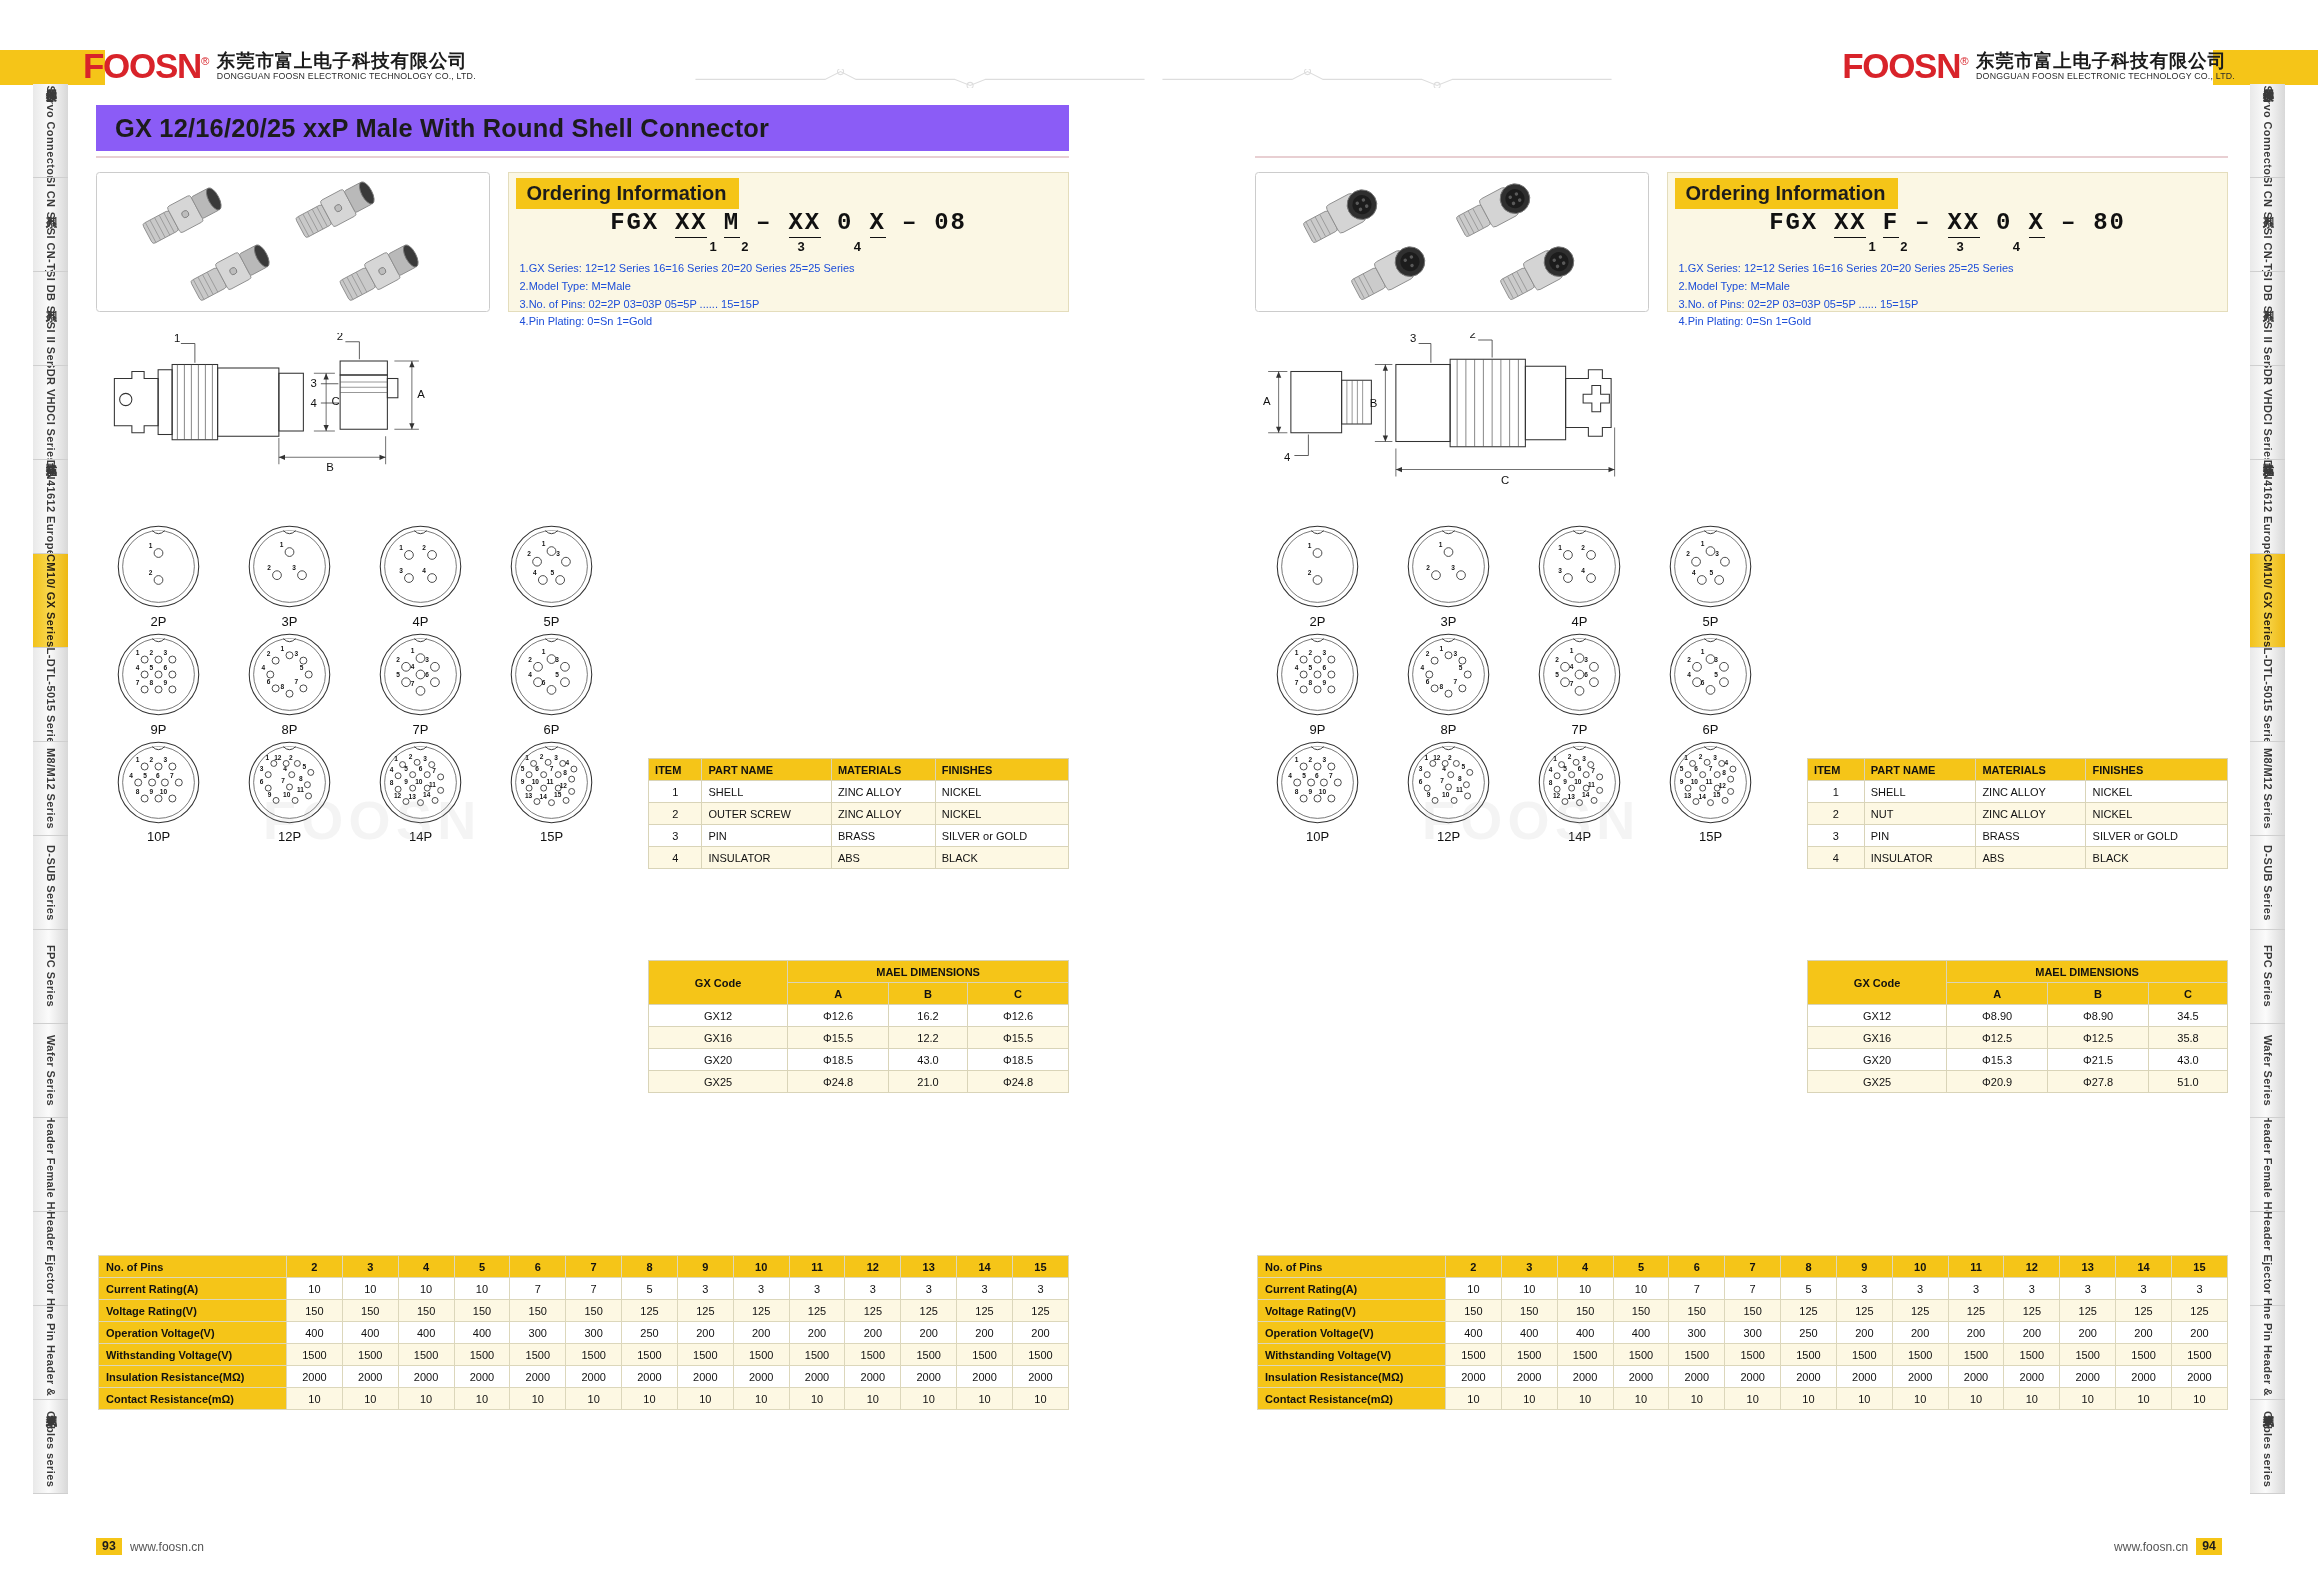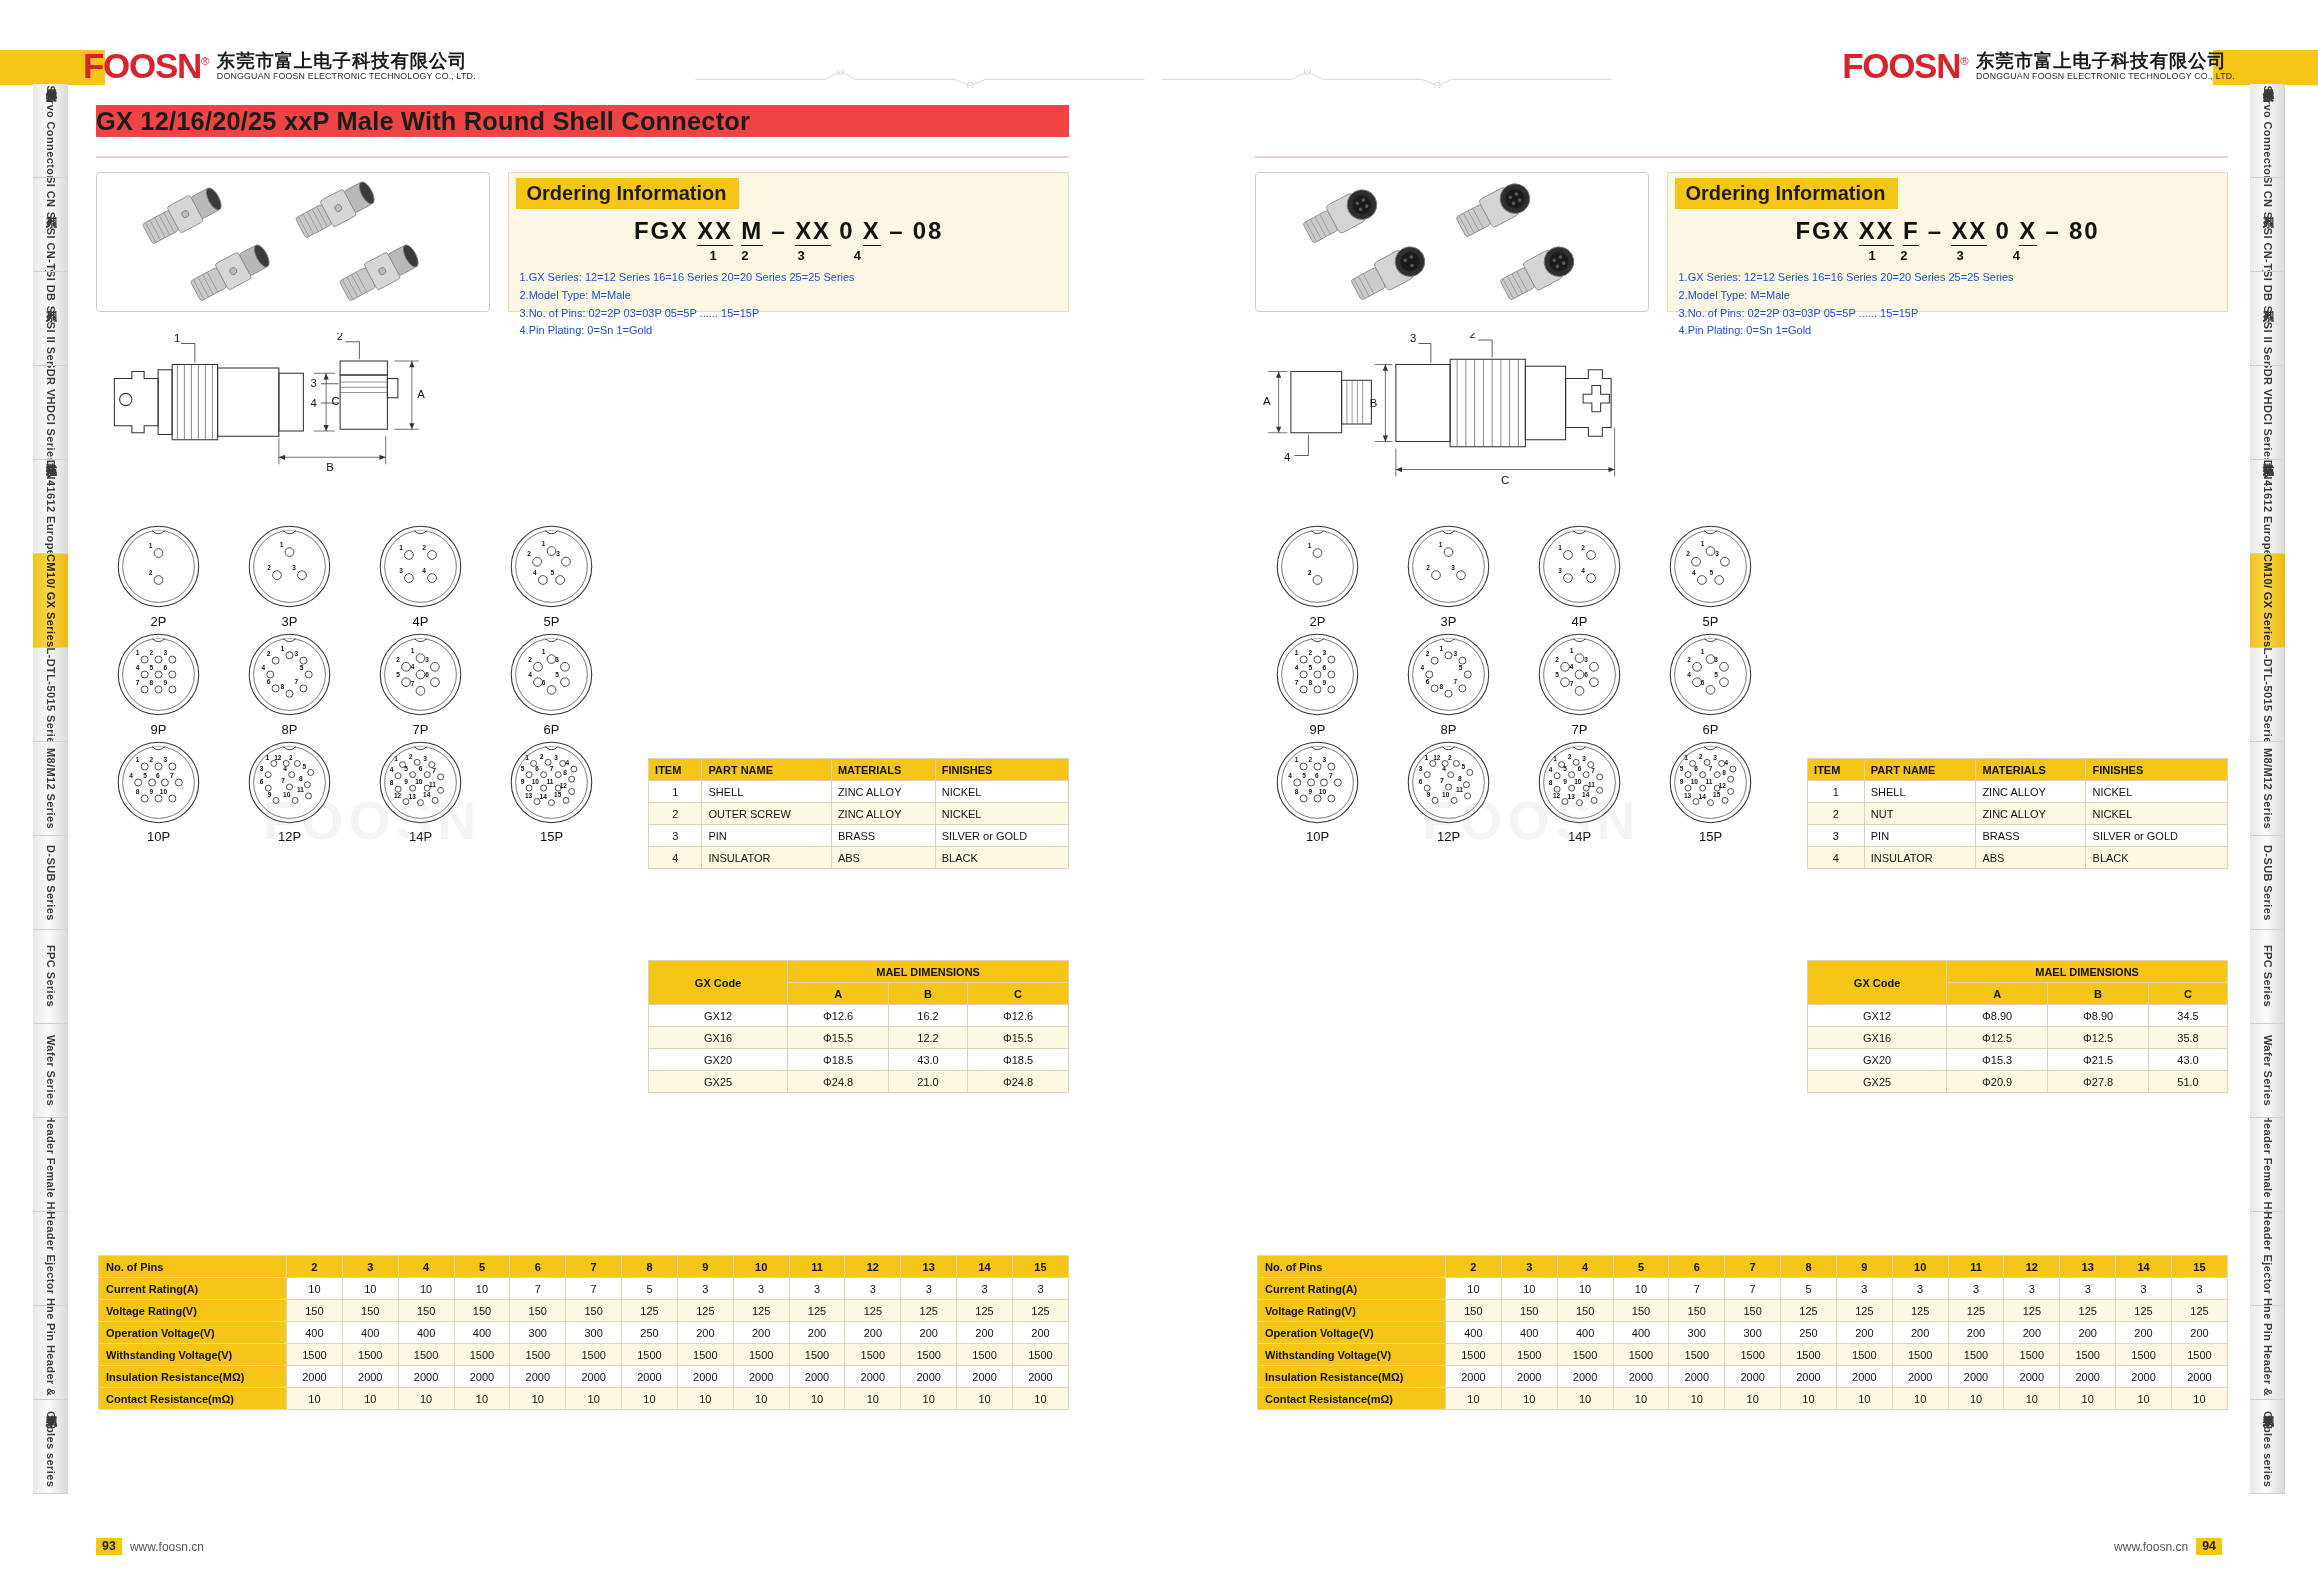--- a/index.html
+++ b/index.html
@@ -48,23 +48,23 @@
     position: relative;
   }
   .logo-mark sup { font-size: 11.4px; font-weight: 400; vertical-align: super; }
   .logo-cn { font-size: 18.4px; font-weight: 700; color: #1b1b1b; letter-spacing: 0.9px; line-height: 1.15; }
   .logo-en { font-size: 8.8px; color: #2b2b2b; letter-spacing: 0.2px; line-height: 1.2; }
   .hdr-orn { position: absolute; top: 37px; height: 19px; }
   .hdr-orn svg { display: block; }
 
   
   .banner {
-    position: absolute; left: 96px; width: 973px; height: 32px;
-    background: #ef4444; display: flex; align-items: center;
-    top: 105px;
+    position: absolute; left: 96px; width: 973px; height: 46px;
+    background: #8b5cf6; display: flex; align-items: center;
+    padding-left: 19px; top: 105px;
   }
   .banner-txt { font-size: 25.4px; font-weight: 700; color: #1c1c1c; letter-spacing: 0.2px; }
   .banner-rule { position: absolute; left: 96px; width: 973px; top: 156px; height: 1.8px; background: #e8cfd2; }
 
   
   .photobox {
     position: absolute; top: 172px; left: 96px; width: 394px; height: 140px;
     border: 0.9px solid #ccc; border-radius: 3.5px; background: #fff;
     overflow: hidden;
   }
@@ -77,21 +77,21 @@
     position: absolute; top: 172px; left: 508px; width: 561px; height: 140px;
     background: #fbf7e4; border: 0.9px solid #e4ddbc;
   }
   .ord-title {
     background: #f5c518; display: inline-block;
     padding: 3.5px 12.3px 4.4px 10.5px; font-size: 20px; font-weight: 700; color: #1c1c1c;
     margin: 5.3px 0 0 7px;
   }
   .ord-code {
     text-align: center; font-size: 24px; font-weight: 700; color: #111;
-    margin-top: 8px; letter-spacing: 1.8px;
+    margin-top: 0; letter-spacing: 1.8px; font-family: Liberation Mono, monospace;
   }
   .ord-code .u { border-bottom: 1.8px solid #111; padding-bottom: 0.9px; }
   .ord-nums {
     display: flex; justify-content: center; gap: 0; font-size: 13px;
     font-weight: 600; color: #111; margin-top: 2.6px;
   }
   .ord-nums span { display: inline-block; text-align: center; }
   .ord-lines { margin: 6.1px 0 0 10.5px; }
   .ord-line { font-size: 11px; color: #1d4ed8; line-height: 1.62; white-space: nowrap; }
 

